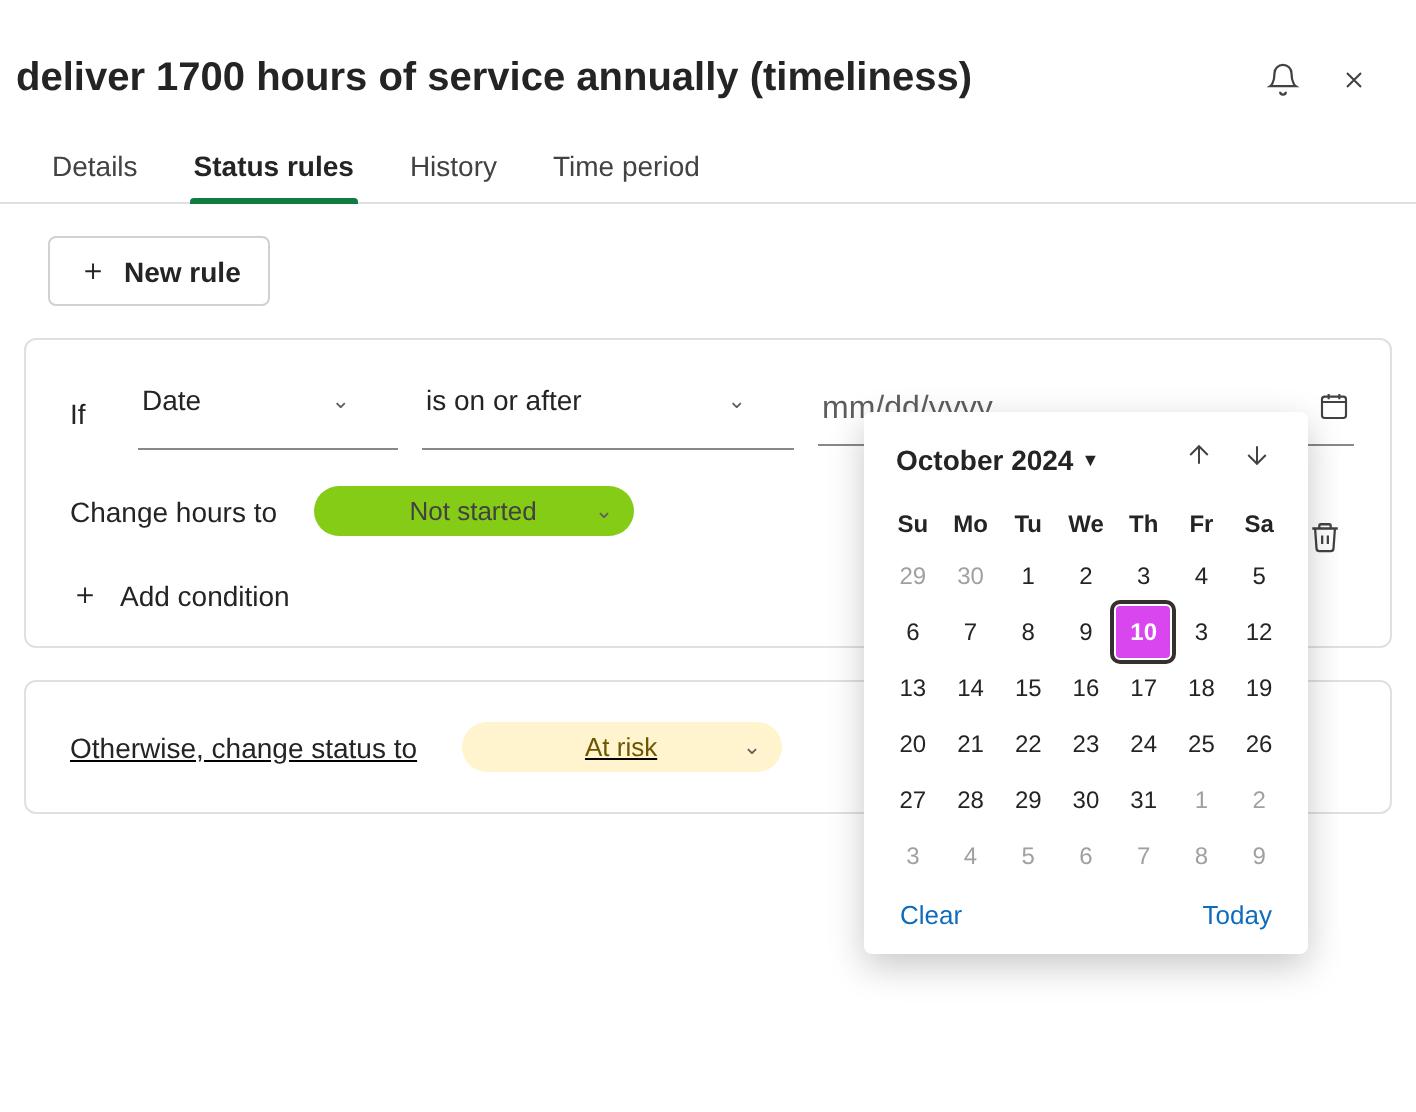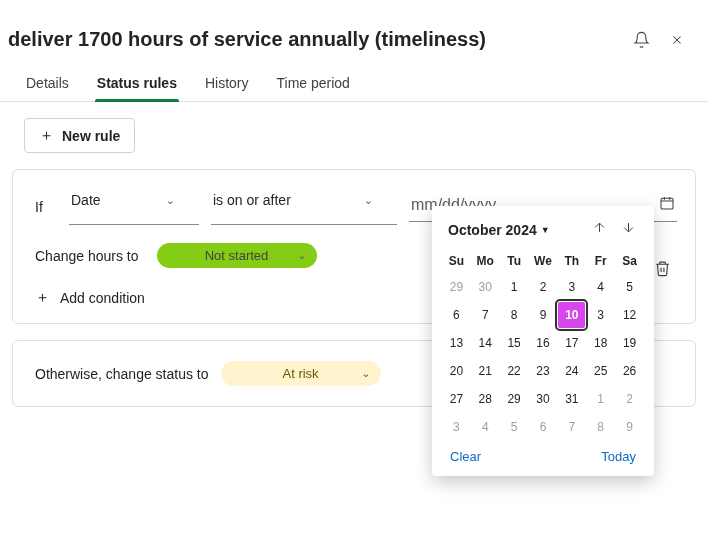--- a/index.html
+++ b/index.html
@@ -187,21 +187,22 @@
       color: #424242;
       cursor: pointer;
     }
     .otherwise-card {
       margin: 0 12px;
       border: 1px solid #e0e0e0;
       border-radius: 6px;
       padding: 20px 22px;
       display: flex;
       align-items: center;
-      gap: 12px;
+      gap: 22px;
+      text-decoration: underline;
     }
     
     .calendar {
       position: absolute;
       top: 206px;
       left: 432px;
       width: 222px;
       background: #fff;
       border-radius: 4px;
       box-shadow: 0 6px 18px rgba(0,0,0,0.22);

